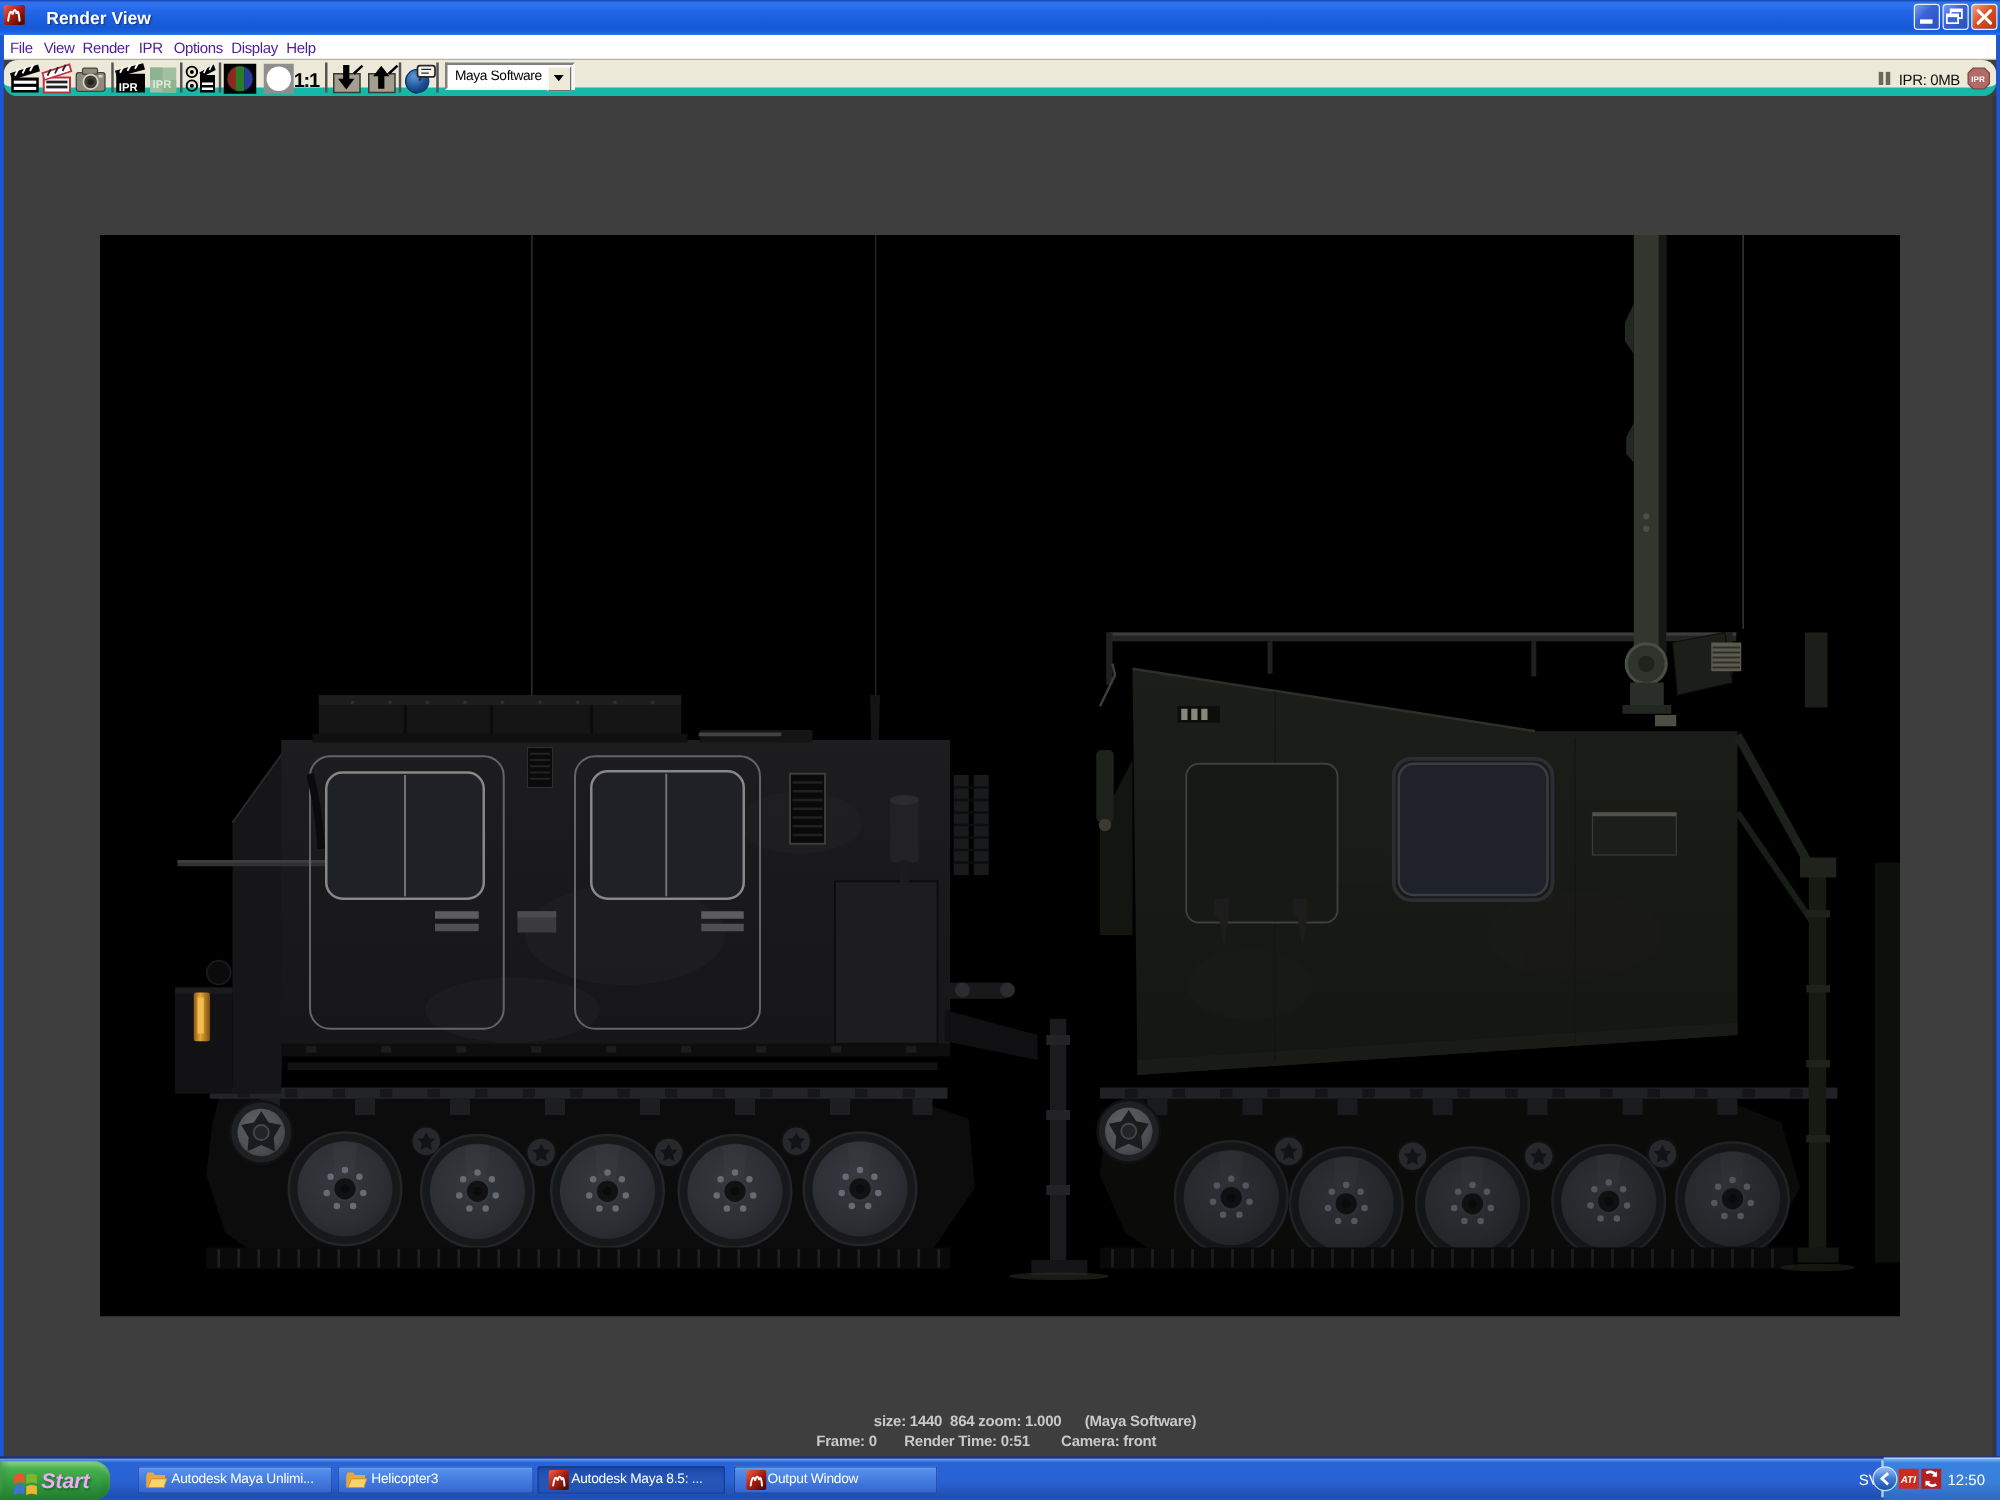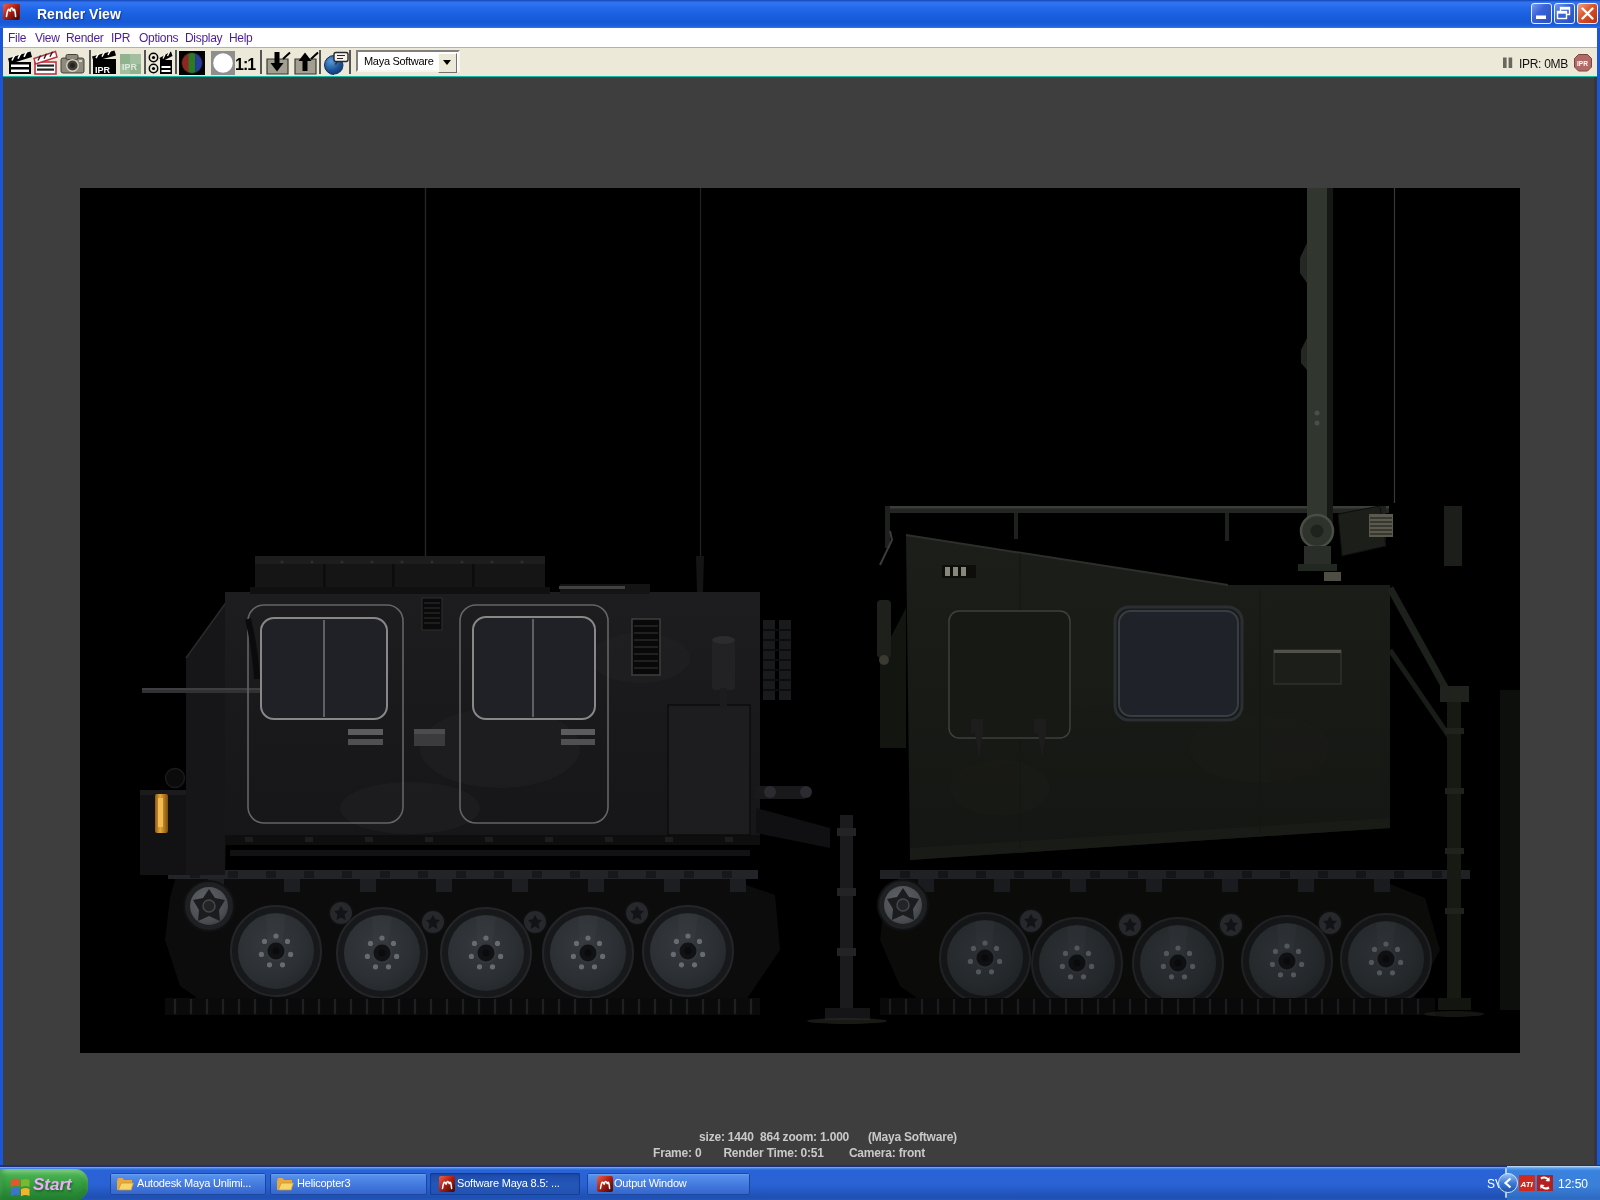--- a/index.html
+++ b/index.html
@@ -19,21 +19,21 @@
   #btnmin{left:1531px;background:linear-gradient(135deg,#7a9cf0 0%,#3a63d8 40%,#2a50c0 100%);}
   #btnmax{left:1554px;background:linear-gradient(135deg,#7a9cf0 0%,#3a63d8 40%,#2a50c0 100%);}
   #btnclose{left:1577px;background:linear-gradient(135deg,#f0a080 0%,#dd5326 45%,#b83010 100%);}
 
   
   #menubar{left:3px;top:28px;width:1594px;height:20px;background:#ffffff;border-bottom:1px solid #b5b2a4;box-sizing:border-box;}
   .menuitem{top:3px;font-size:12px;color:#4c1d95;letter-spacing:-0.3px;}
 
   
   #toolbar{left:3px;top:48px;width:1594px;height:29px;background:#ece9d8;
-    border-bottom:1px solid #14b8a6;box-sizing:border-box;}
+    border-bottom:7px solid #14b8a6;box-sizing:border-box;border-radius:11px;}
   .sep{top:2px;width:2px;height:24px;background:#555;}
   #dropdown{left:353px;top:2px;width:104px;height:22px;background:#fff;
     border:2px solid;border-color:#808080 #f6f5ef #f6f5ef #808080;box-sizing:border-box;}
   #droptext{left:6px;top:3px;font-size:11px;color:#000;letter-spacing:-0.3px;}
   #droparrow{right:1px;top:1px;width:17px;height:18px;background:#ece9d8;
     border:1px solid;border-color:#fff #707070 #707070 #fff;}
   #pausebars{left:1502px;top:58px;}
   #iprtext{left:1519px;top:57px;font-size:12px;color:#111;letter-spacing:-0.3px;}
 
   
@@ -562,21 +562,21 @@
     <div class="abs" style="left:0;top:1165px;width:1600px;height:1.5px;background:#20307a"></div>
   <div class="abs" id="startbtn"></div>
   <div class="abs" id="starttext">Start</div>
   <div class="abs taskbtn" id="task1" style="left:110px;width:156px">
       <span class="lbl">Autodesk Maya Unlimi...</span>
     </div>
   <div class="abs taskbtn" id="task2" style="left:270px;width:157px">
       <span class="lbl">Helicopter3</span>
     </div>
   <div class="abs taskbtn" id="task3" style="left:430px;width:150px">
-      <span class="lbl">Software Maya 8.5: ...</span>
+      <span class="lbl">Autodesk Maya 8.5: ...</span>
     </div>
   <div class="abs taskbtn" id="task4" style="left:587px;width:163px">
       <span class="lbl">Output Window</span>
     </div>
   <div class="abs" id="tray"></div>
     <div class="abs" style="left:1505px;top:1168px;width:2px;height:30px;background:#a9cdf5;border-radius:2px"></div>
   <div class="abs" id="traytext">SV</div>
   <div class="abs" id="clock">12:50</div>
 
   <svg class="abs" id="chrome" style="left:0;top:0" width="1600" height="1200" viewBox="0 0 1600 1200">

